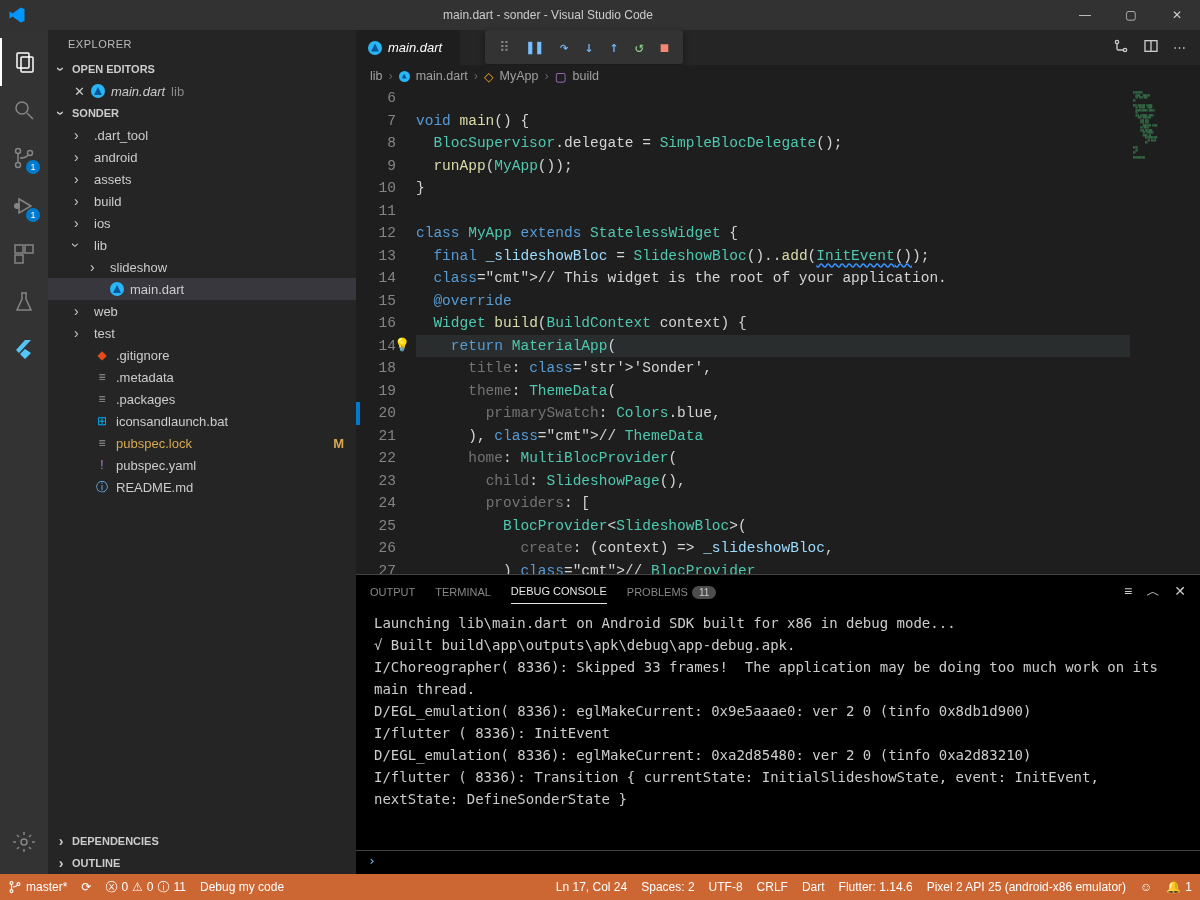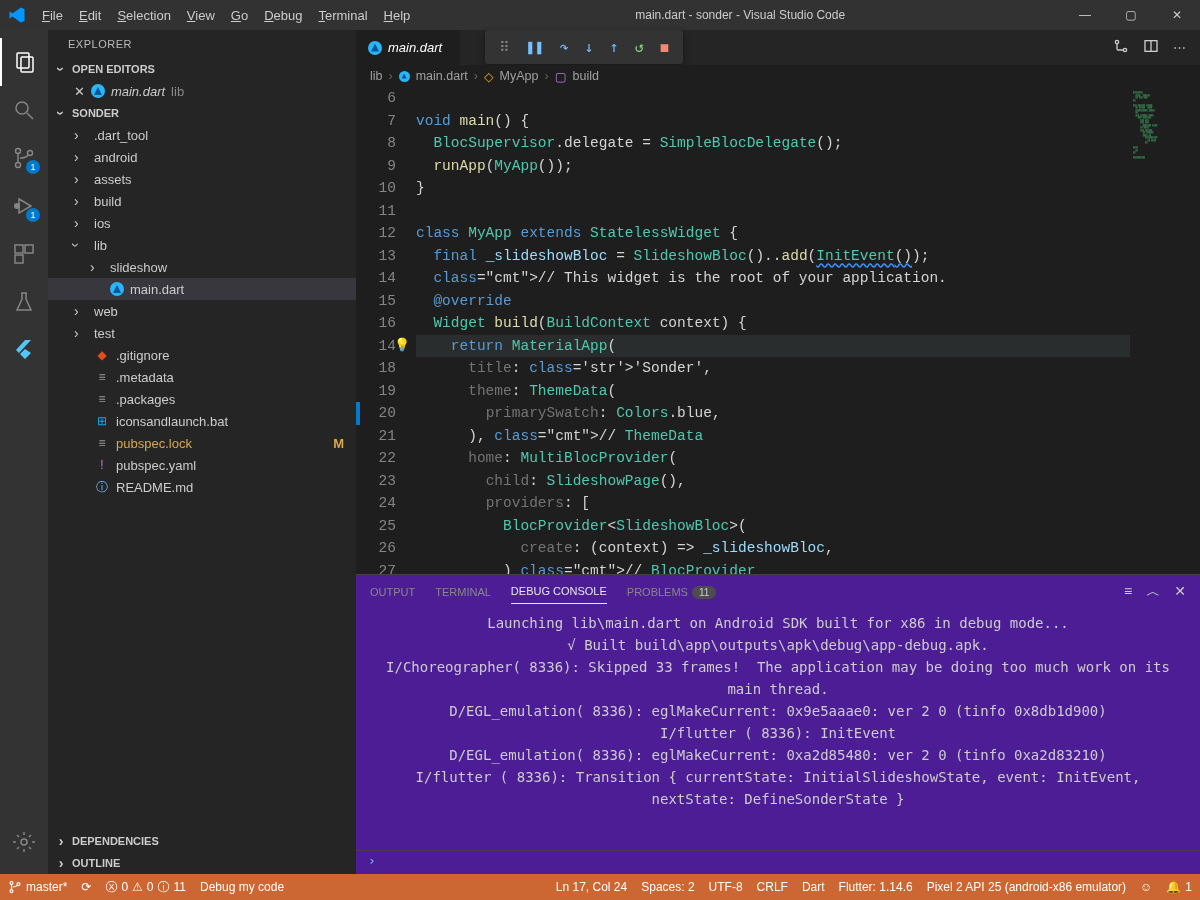--- a/index.html
+++ b/index.html
@@ -50,55 +50,45 @@
 .gutter { width:60px; text-align:right; color:#858585; padding-right:20px; line-height:22.5px; user-select:none; }
 .code { flex:1; line-height:22.5px; white-space:pre; color:#d4d4d4; position:relative; }
 .code .line { height:22.5px; }
 .code .cur { background:#2a2d2e; }
 .kw { color:#569cd6; } .type { color:#4ec9b0; } .fn { color:#dcdcaa; } .var { color:#9cdcfe; }
 .anno { color:#569cd6; } .prop { color:#737373; }
 .wavy { text-decoration:underline wavy #3794ff; text-underline-offset:3px; }
 .bulb { position:absolute; left:-22px; color:#ffcc00; font-size:13px; }
 .minimap { width:70px; background:#1e1e1e; border-left:1px solid #1e1e1e; font-size:2px; line-height:2.5px; color:#4a6; padding:4px 2px; font-family:monospace; overflow:hidden; }
 .minimap div { white-space:pre; opacity:0.55; }
-.panel { height:300px; background:#4c1d95; border-top:1px solid #414141; display:flex; flex-direction:column; }
+.panel { height:300px; background:#000000; border-top:1px solid #414141; display:flex; flex-direction:column; }
 .panel-tabs { height:33px; display:flex; align-items:center; padding:0 14px; gap:20px; font-size:11px; color:#888; }
 .panel-tabs .pt { padding:6px 0; cursor:default; text-transform:uppercase; }
 .panel-tabs .pt.active { color:#e7e7e7; border-bottom:1px solid #e7e7e7; }
 .panel-tabs .count { background:#4d4d4d; color:#ccc; border-radius:10px; padding:1px 7px; font-size:10px; margin-left:4px; }
 .panel-tabs .pactions { margin-left:auto; display:flex; gap:14px; color:#ccc; font-size:14px; }
-.panel-body { flex:1; padding:4px 18px; font-family:Consolas,monospace; font-size:14px; line-height:22px; color:#ccc; overflow:auto; white-space:pre-wrap;text-align:center; }
+.panel-body { flex:1; padding:4px 18px; font-family:Consolas,monospace; font-size:14px; line-height:22px; color:#ccc; overflow:auto; white-space:pre-wrap; }
 .panel-input { height:24px; border-top:1px solid #414141; padding:2px 12px; color:#75beff; font-family:monospace; font-size:13px; }
 .statusbar { height:26px; background:#cc6633; color:#fff; display:flex; align-items:center; font-size:12px; padding:0 8px; gap:14px; }
 .statusbar .sb-item { display:flex; align-items:center; gap:4px; }
 .statusbar .right { margin-left:auto; display:flex; gap:14px; align-items:center; }
 .dart-dot { width:14px; height:14px; border-radius:50%; background:#29b6f6; display:inline-block; position:relative; }
 .dart-dot::after { content:""; position:absolute; inset:3px; background:#01579b; clip-path:polygon(50% 0,100% 100%,0 100%); }
 .brk { position:absolute; left:0; width:4px; height:22.5px; background:#007acc; }
 svg { overflow:visible; }
 </style>
 </head>
 <body>
 
 <div class="titlebar">
   <span class="logo">
     <svg viewBox="0 0 24 24">
         <path d="M17 2 L22 4 V20 L17 22 L6 14 L2 17 V7 L6 10 Z" fill="#0098ff"></path>
       </svg>
   </span>
-  <div class="menu">
-    <span><u>F</u>ile</span>
-    <span><u>E</u>dit</span>
-    <span><u>S</u>election</span>
-    <span><u>V</u>iew</span>
-    <span><u>G</u>o</span>
-    <span><u>D</u>ebug</span>
-    <span><u>T</u>erminal</span>
-    <span><u>H</u>elp</span>
-  </div>
   <div class="title">main.dart - sonder - Visual Studio Code</div>
   <div class="winbtns">
     <div>—</div>
     <div>▢</div>
     <div>✕</div>
   </div>
 </div>
 
 <div class="body">
 

